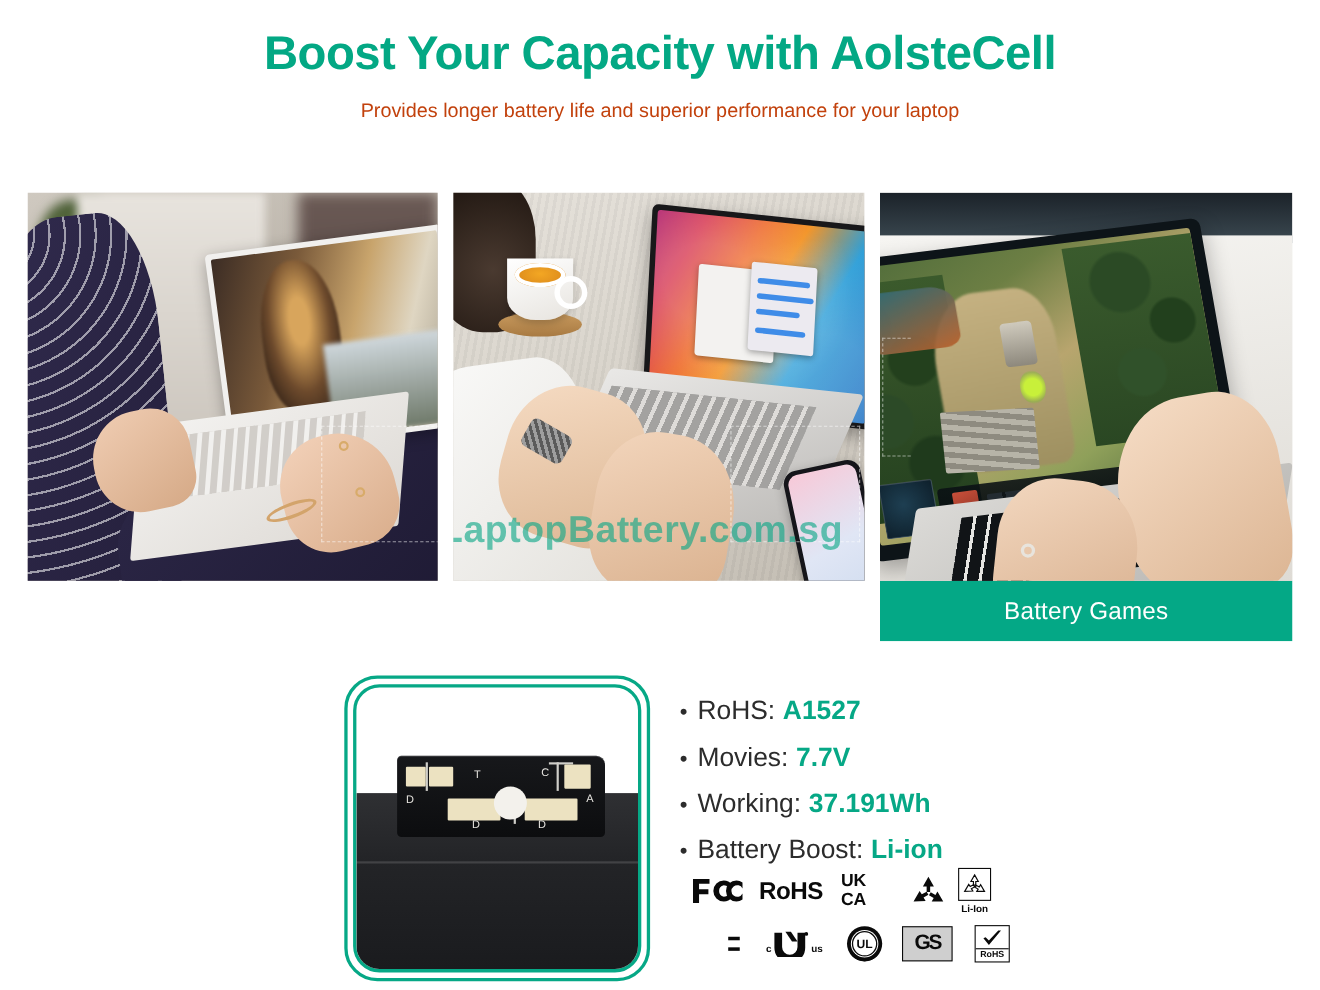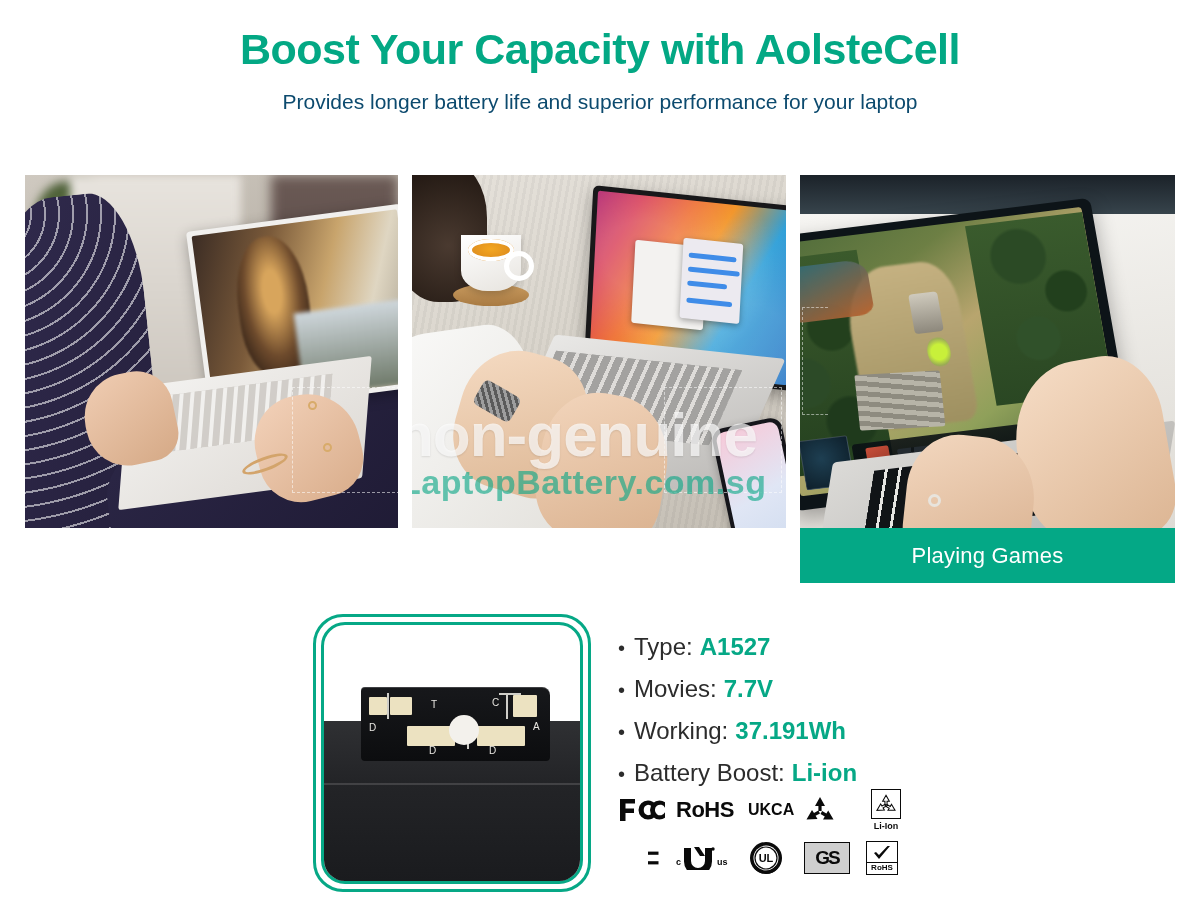--- a/index.html
+++ b/index.html
@@ -11,21 +11,21 @@
   }
   .page { position: relative; width: 1200px; height: 676px; background: #fff; }
 
   
   .header { width: 100%; padding-top: 26px; text-align: center; }
   .title {
     font-size: 43px; font-weight: bold; color: #03a884;
     letter-spacing: -0.5px; line-height: 1.1;
   }
   .subtitle {
-    margin-top: 17px; font-size: 21px; color: #0c4a6e; font-weight: 400;
+    margin-top: 17px; font-size: 18px; color: #c2410c; font-weight: 400;
   }
 
   
   .cards {
     position: absolute; top: 175px; left: 25px;
     width: 1150px; height: 408px;
     display: flex; justify-content: space-between;
   }
   .card { position: relative; height: 408px; overflow: hidden; background:#fff; }
   .card.c1 { width: 373px; }
@@ -394,21 +394,21 @@
     display:flex; align-items:baseline; font-size:24px; color:#2c2c2c;
     margin-bottom:12px; line-height:1.25;
   }
   .bullet { color:#2c2c2c; font-size:20px; margin-right:9px; }
   .spec-label { color:#2c2c2c; }
   .spec-value { color:#06a886; font-weight:bold; margin-left:7px; }
 
   
   .certs { position:absolute; left:618px; top:172px; width:300px; }
   .cert-row { display:flex; align-items:center; gap:0px; height:48px; }
-  .cert { display:flex; align-items:center; justify-content:flex-start; }
+  .cert { display:flex; align-items:center; justify-content:flex-end; }
   .cert svg { display:block; }
 
   
   .nw { white-space:nowrap; }
 </style>
 </head>
 <body>
 
 <div class="page">
 
@@ -458,21 +458,20 @@
           </div>
         </div>
         <div class="base2"></div>
         <div class="keys2"></div>
         <div class="sleeve"></div>
         <div class="armL"></div>
         <div class="armR"></div>
         <div class="watch"></div>
         <div class="phone"></div>
         <div class="wm-box"></div>
-        <div class="wm1 nw">non-genuine</div>
         <div class="wm2 nw">LaptopBattery.com.sg</div>
       </div>
     </div>
 
     <div class="card c3">
       <div class="photo p3">
         <div class="topdark"></div>
         <div class="table"></div>
         <div class="lid3">
           <div class="game">
@@ -491,21 +490,21 @@
             <div class="minimap"></div>
           </div>
         </div>
         <div class="base3"></div>
         <div class="keys3"></div>
         <div class="hand3"></div>
         <div class="hand3b"></div>
         <div class="ring3"></div>
         <div class="wmbox3"></div>
       </div>
-      <div class="caption">Playing Games</div>
+      <div class="caption">Battery Games</div>
     </div>
   </div>
 
   <div class="bottom">
 
     <div class="prod-frame">
       <div class="prod-inner">
         <div class="batt-body"></div>
         <div class="batt-conn">
           <div class="tick v1"></div>
@@ -524,21 +523,21 @@
           <div class="mk d2">D</div>
           <div class="mk d3">D</div>
           <div class="mk a">A</div>
         </div>
       </div>
     </div>
 
     <div class="specs">
       <div class="spec-row">
         <span class="bullet">•</span>
-        <span class="spec-label">Type:</span>
+        <span class="spec-label">RoHS:</span>
         <span class="spec-value">A1527</span>
       </div>
       <div class="spec-row">
         <span class="bullet">•</span>
         <span class="spec-label">Movies:</span>
         <span class="spec-value">7.7V</span>
       </div>
       <div class="spec-row">
         <span class="bullet">•</span>
         <span class="spec-label">Working:</span>
@@ -561,21 +560,21 @@
             <path d="M2 2 h3.2 v22 H2 Z" fill="#0a0a0a"></path>
             <path d="M30 3.5 a9.5 9.5 0 0 0 0 19 a9.5 9.5 0 0 0 7.4 -3.6 l-3.4 -2.6 a5.3 5.3 0 0 1 -4 1.9 a5.3 5.3 0 0 1 0 -10.4 a5.3 5.3 0 0 1 4 1.9 l3.4 -2.6 A9.5 9.5 0 0 0 30 3.5 Z" fill="#0a0a0a"></path>
             <path d="M41.5 3.5 a9.5 9.5 0 0 0 0 19 a9.5 9.5 0 0 0 5.5 -1.8 v-5.4 a5.3 5.3 0 1 1 0 -4.6 V5.3 a9.5 9.5 0 0 0 -5.5 -1.8 Z" fill="#0a0a0a"></path>
           </svg>
         </div>
 
         <div class="cert" style="width:72px;">
           <span style="font:bold 22px 'Liberation Sans',sans-serif;color:#0a0a0a;letter-spacing:-0.5px;">RoHS</span>
         </div>
 
-        <div class="cert" style="width:56px;flex-direction:row;line-height:0.92;">
+        <div class="cert" style="width:56px;flex-direction:column;line-height:0.92;">
           <span style="font:bold 16px 'Liberation Sans',sans-serif;color:#0a0a0a;">UK</span>
           <span style="font:bold 16px 'Liberation Sans',sans-serif;color:#0a0a0a;">CA</span>
         </div>
 
         <div class="cert" style="width:56px;">
           <svg width="32" height="30" viewBox="0 0 32 30">
             <path d="M16 2 L21 11 L17.6 11 L17.6 16 L14.4 16 L14.4 11 L11 11 Z" fill="#0a0a0a"></path>
             <path d="M2.5 24.5 L8 15 L10 18 L14.4 15.6 L16 18.4 L11.6 20.8 L13.5 24 Z" fill="#0a0a0a"></path>
             <path d="M29.5 24.5 L19 24.5 L20.8 21.4 L16.5 18.9 L18.1 16.1 L22.4 18.6 L24.2 15.5 Z" fill="#0a0a0a"></path>
           </svg>

